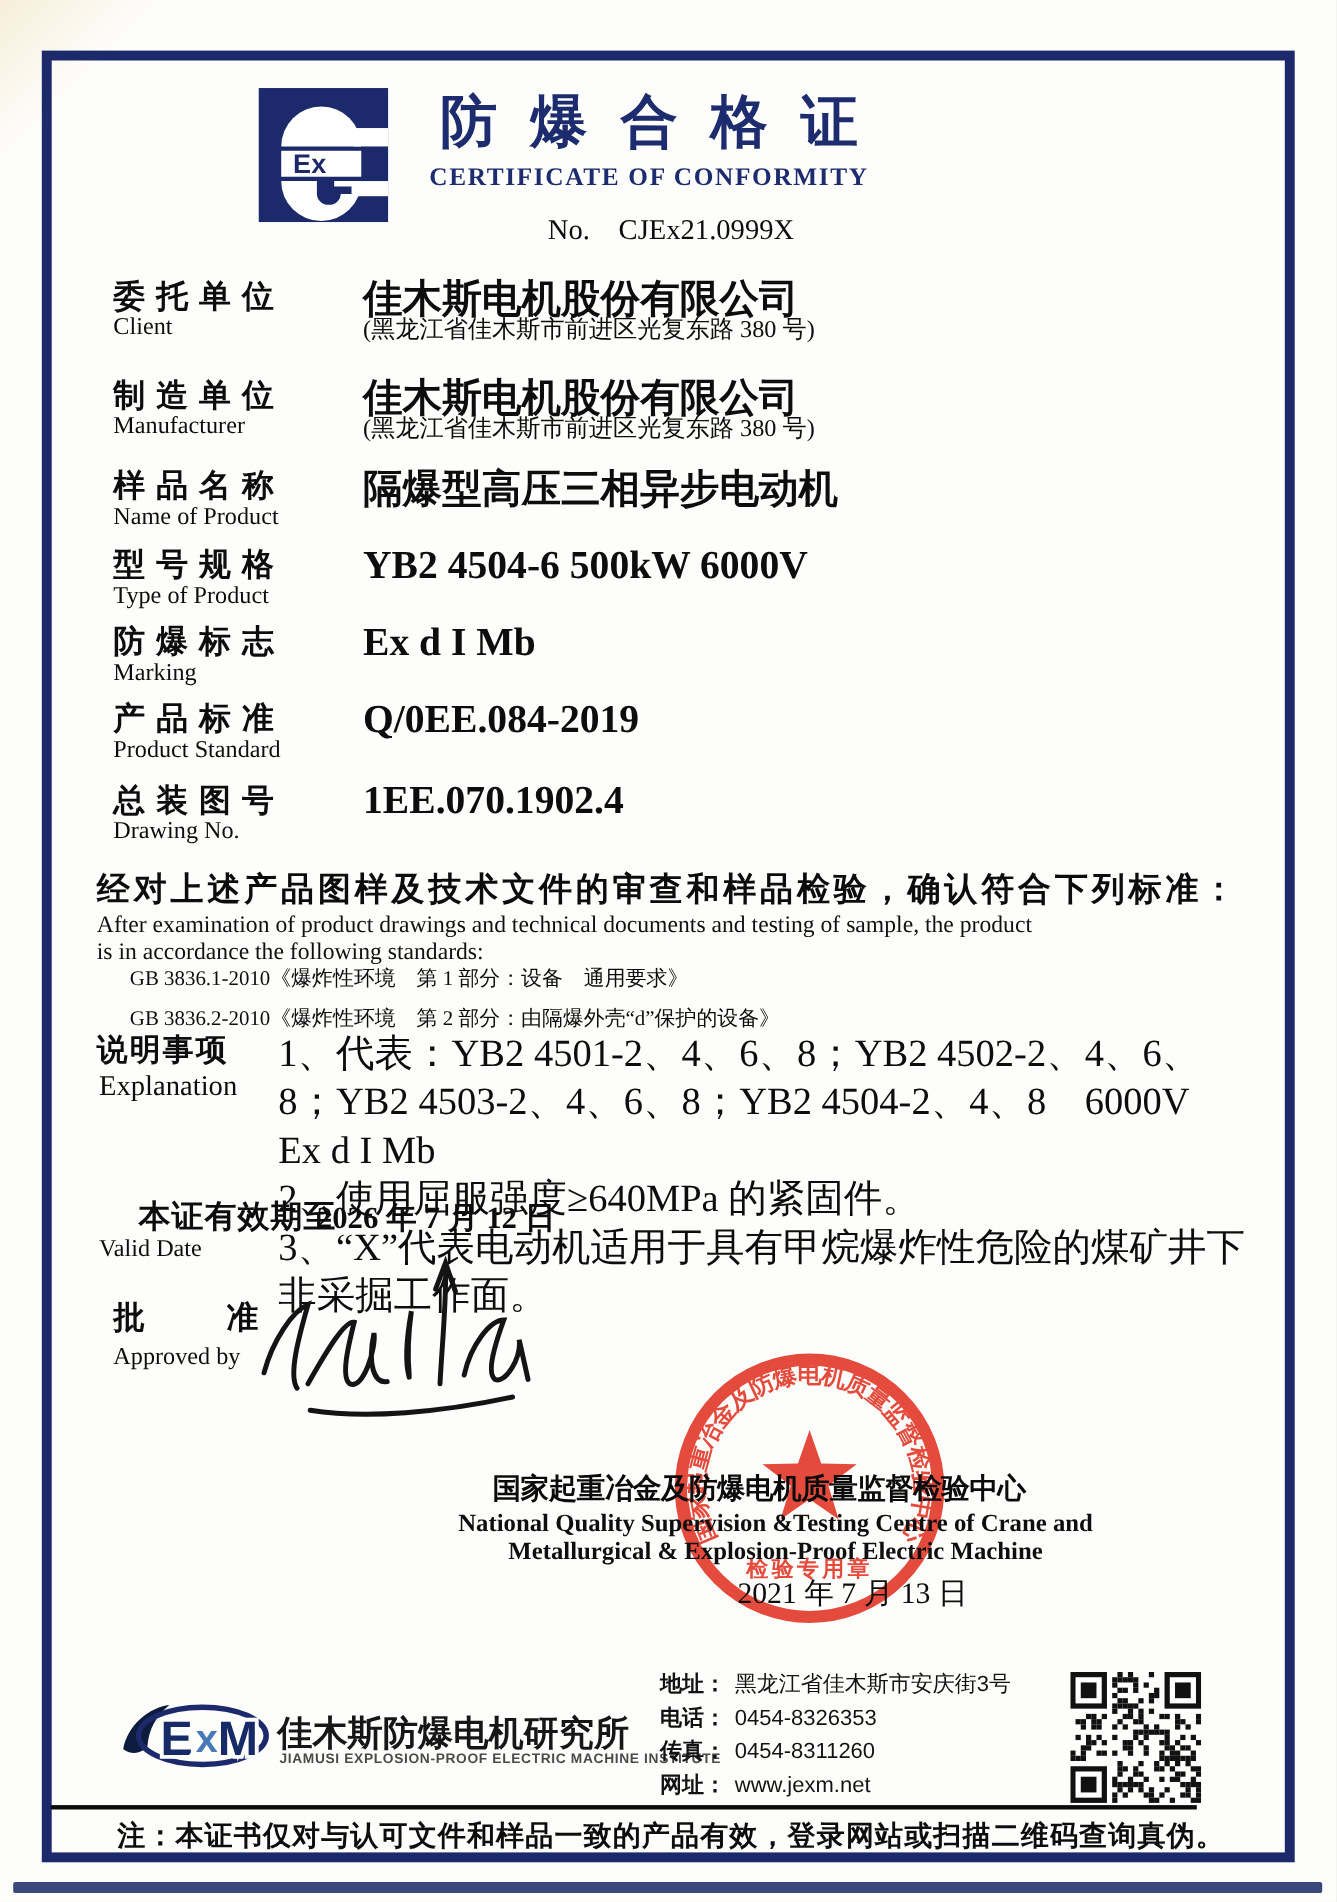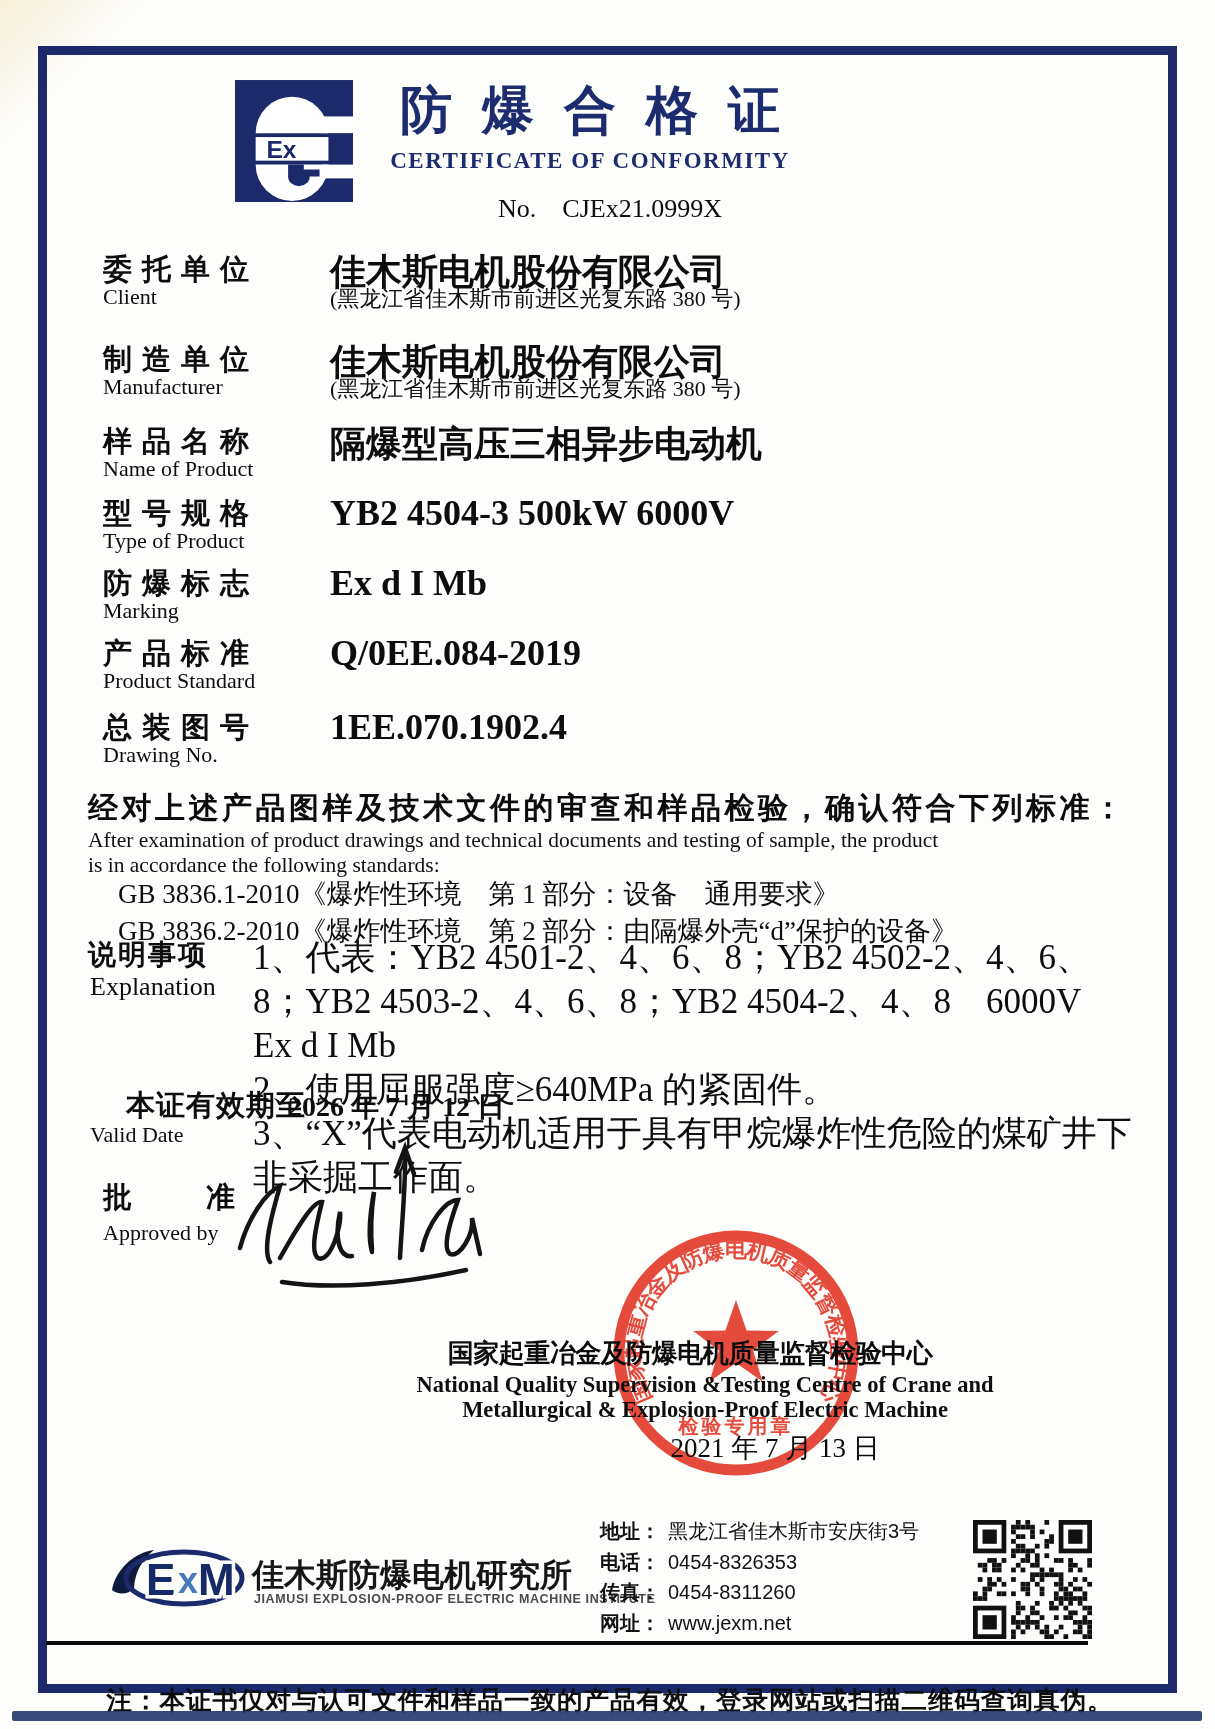--- a/index.html
+++ b/index.html
@@ -17,21 +17,21 @@
   .cert-no .num{margin-left:26px;}
   .frow{position:absolute;left:0;top:0;width:1215px;}
   .flabel{position:absolute;left:103px;font-size:29px;font-weight:bold;letter-spacing:10px;
           font-family:"Liberation Sans",sans-serif;color:#0d0d0d;white-space:nowrap;}
   .flabel-en{position:absolute;left:103px;top:34px;font-size:22px;color:#0d0d0d;white-space:nowrap;}
   .fvalue{position:absolute;left:330px;top:-2px;font-size:36px;font-weight:bold;white-space:nowrap;color:#0d0d0d;}
   .fsub{position:absolute;left:330px;top:34px;font-size:22px;white-space:nowrap;color:#0d0d0d;}
   .stmt-cn{left:88px;top:788px;width:1050px;font-size:30px;font-weight:bold;letter-spacing:3.5px;
            font-family:Liberation Sans, sans-serif;color:#0c0c0c;white-space:nowrap;}
   .stmt-en{left:88px;top:828px;width:1050px;font-size:21.5px;line-height:24.5px;color:#101010;}
-  .std{left:118px;width:1020px;font-size:27px;color:#0d0d0d;white-space:nowrap;}
+  .std{left:118px;width:1020px;font-size:19px;color:#0d0d0d;white-space:nowrap;}
   .expl-label{left:88px;top:936px;font-size:28px;font-weight:bold;letter-spacing:2px;
               font-family:"Liberation Sans",sans-serif;color:#0d0d0d;}
   .expl-en{left:90px;top:972px;font-size:26px;color:#0d0d0d;}
   .expl-items{left:253px;top:936px;width:884px;font-size:35px;line-height:44px;color:#0d0d0d;}
   .valid-label{left:88px;top:1086px;font-size:29px;font-weight:bold;letter-spacing:1px;
                font-family:"Liberation Sans",sans-serif;color:#0d0d0d;margin-left:38px;}
   .valid-en{left:90px;top:1122px;font-size:22px;color:#0d0d0d;}
   .valid-value{left:288px;top:1088px;font-size:28px;font-weight:bold;color:#0d0d0d;white-space:nowrap;}
   .appr-label{left:103px;top:1178px;font-size:29px;font-weight:bold;letter-spacing:74px;
               font-family:"Liberation Sans",sans-serif;color:#0d0d0d;white-space:nowrap;}
@@ -43,21 +43,21 @@
   .auth-date{left:400px;top:1430px;width:750px;font-size:27px;color:#0c0c0c;text-align:center;}
   .inst-cn{left:252px;top:1554px;font-size:32px;font-weight:bold;color:#161616;
            font-family:"Liberation Sans",sans-serif;white-space:nowrap;}
   .inst-en{left:254px;top:1592px;font-size:12.5px;letter-spacing:0.6px;color:#4a4a4a;font-weight:bold;
            font-family:"Liberation Sans",sans-serif;white-space:nowrap;}
   .contacts{left:600px;top:1516px;font-size:20px;line-height:30.5px;color:#121212;
             font-family:"Liberation Sans",sans-serif;}
   .contacts .lab{font-weight:bold;margin-right:8px;}
   .sep{left:46px;top:1641px;width:1042px;height:3.5px;background:#0c0c0c;}
   .note{left:95px;top:1651px;width:1030px;font-size:25.5px;font-weight:bold;letter-spacing:1px;
-        text-align:center;color:#0d0d0d;font-family:Liberation Serif, serif;margin-top:32px;}
+        text-align:center;color:#0d0d0d;font-family:Liberation Serif, serif;}
   .scan-strip{left:12px;top:1711px;width:1190px;height:10px;background:#26346d;opacity:.9;border-radius:2px;}
   .stamp{opacity:.88;}
 </style>
 </head>
 <body>
 
 <div class="page">
   <div class="frame abs"></div>
 
   <svg class="abs" style="left:235px;top:80px;" width="118" height="122" viewBox="0 0 120 124">
@@ -90,21 +90,21 @@
     <div class="fsub">(黑龙江省佳木斯市前进区光复东路 380 号)</div>
   </div>
   <div class="frow" style="top:422px">
     <div class="flabel">样品名称</div>
     <div class="flabel-en">Name of Product</div>
     <div class="fvalue">隔爆型高压三相异步电动机</div>
   </div>
   <div class="frow" style="top:494px">
     <div class="flabel">型号规格</div>
     <div class="flabel-en">Type of Product</div>
-    <div class="fvalue">YB2 4504-3   500kW   6000V</div>
+    <div class="fvalue">YB2 4504-6   500kW   6000V</div>
   </div>
   <div class="frow" style="top:564px">
     <div class="flabel">防爆标志</div>
     <div class="flabel-en">Marking</div>
     <div class="fvalue">Ex d I Mb</div>
   </div>
   <div class="frow" style="top:634px">
     <div class="flabel">产品标准</div>
     <div class="flabel-en">Product Standard</div>
     <div class="fvalue">Q/0EE.084-2019</div>

